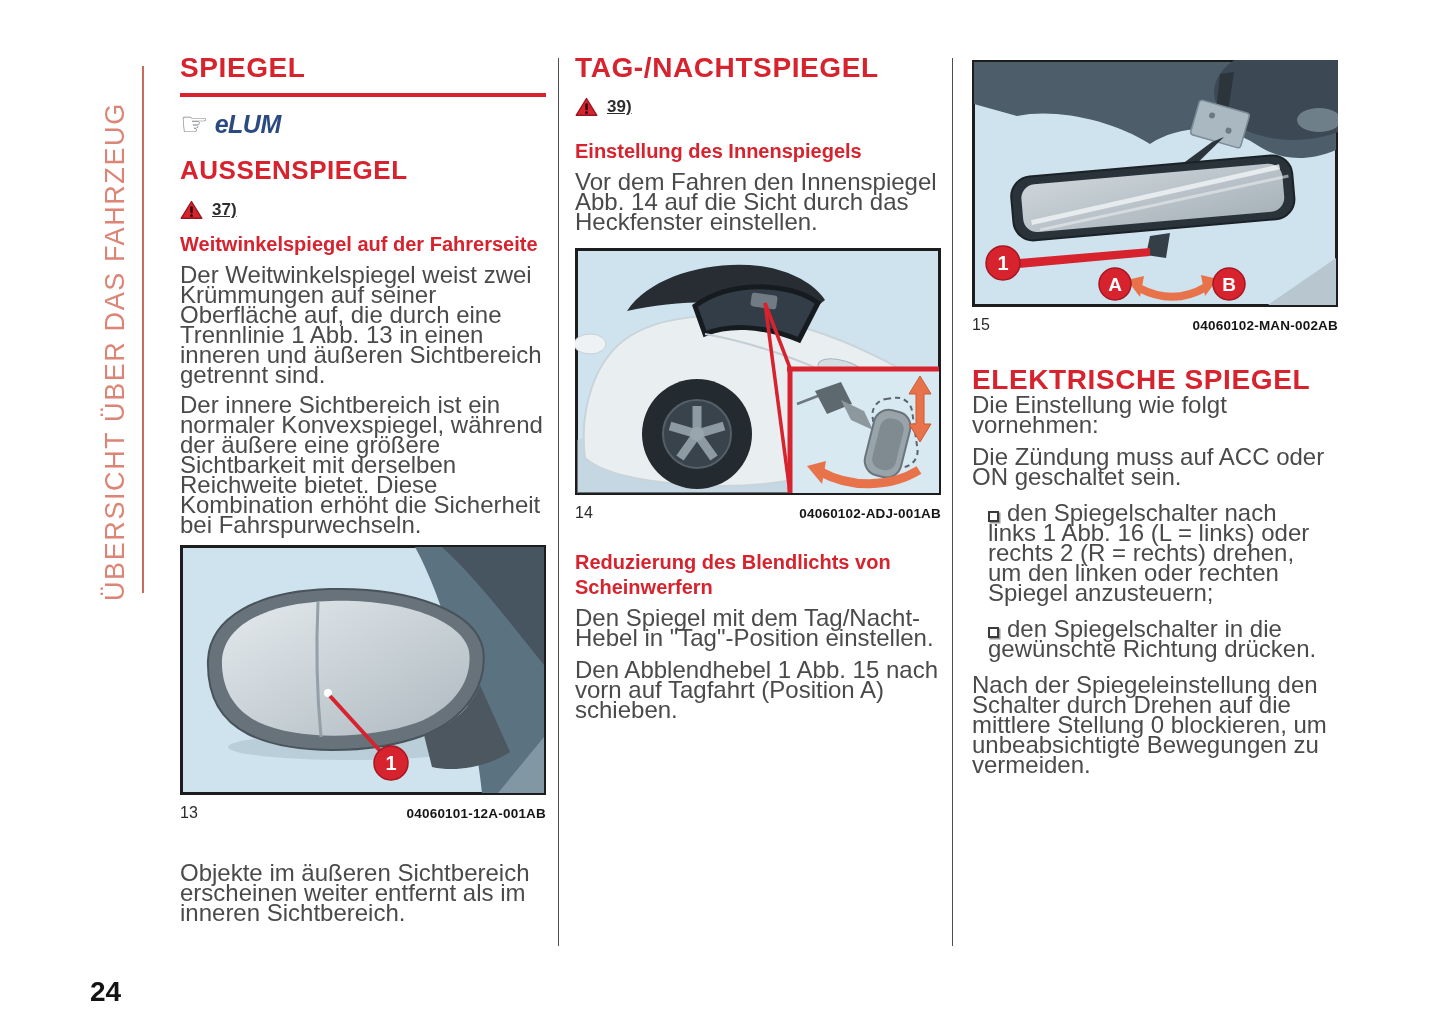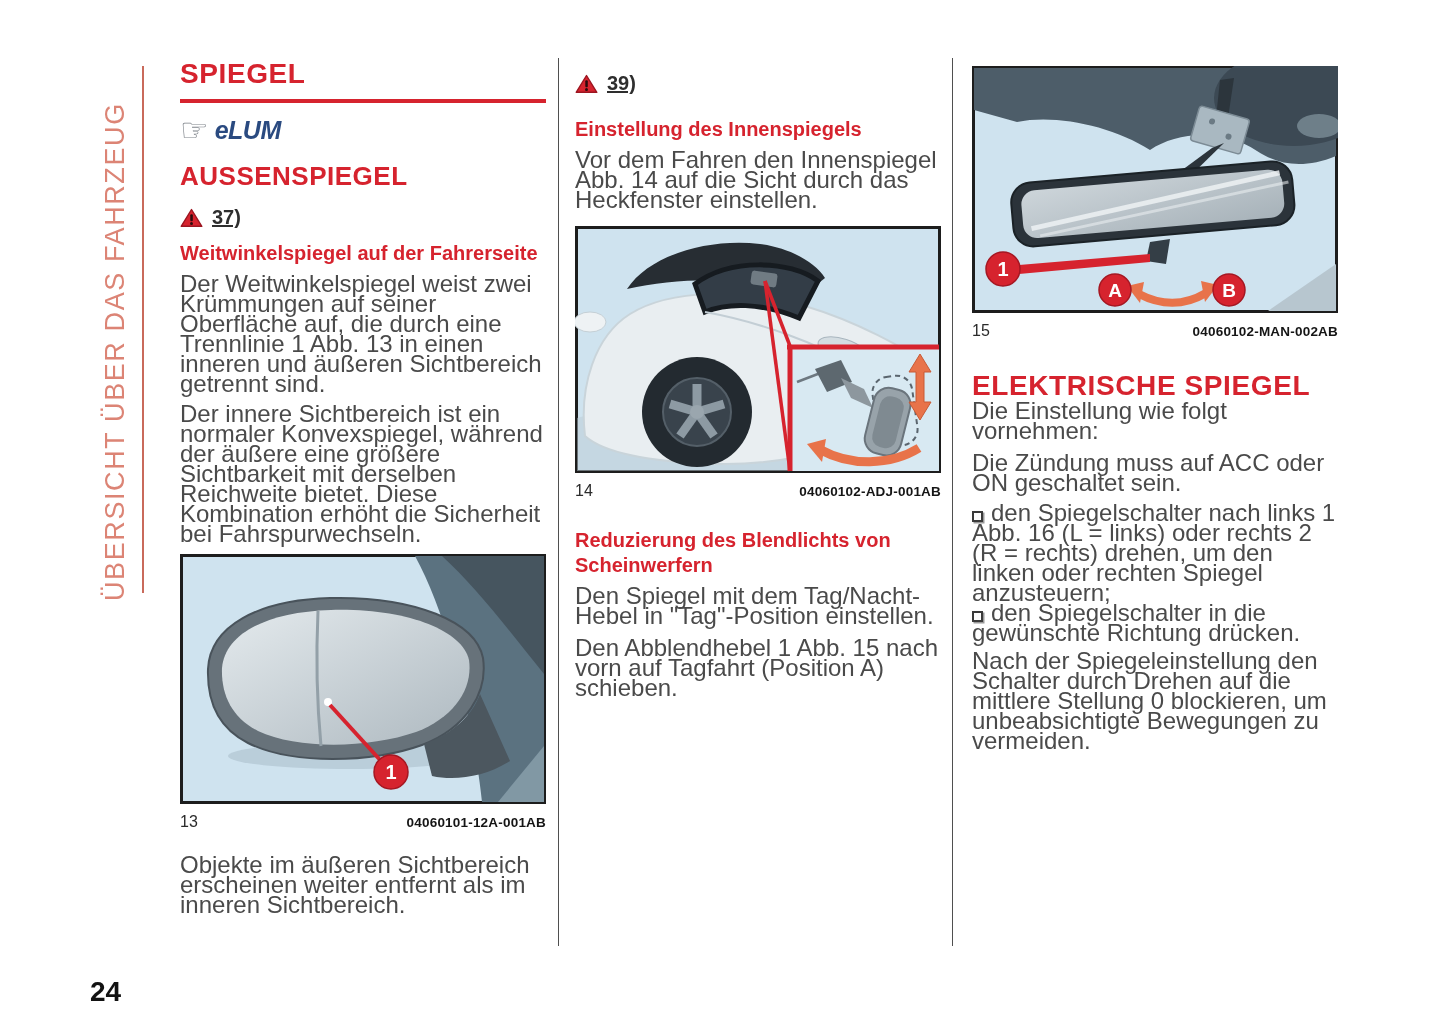--- a/index.html
+++ b/index.html
@@ -10,44 +10,44 @@
   
   .vrule { position:absolute; left:142px; top:66px; width:2px; height:527px; background:#c96a5b; }
   .vtext { position:absolute; left:100px; top:601px; transform:rotate(-90deg); transform-origin:0 0;
            white-space:nowrap; font-size:27px; letter-spacing:1.6px; color:#dc8475; }
 
   .pagenum { position:absolute; left:90px; top:976px; font-size:28px; font-weight:bold; color:#121212; }
 
   .vdiv { position:absolute; top:58px; width:1px; height:888px; background:#4f4f4f; }
   .vdiv1 { left:558px; } .vdiv2 { left:952px; }
 
-  .col { position:absolute; top:58px; width:366px; color:#4a4a4a; }
+  .col { position:absolute; top:52px; width:366px; color:#4a4a4a; }
   .col1 { left:180px; } .col2 { left:575px; } .col3 { left:972px; }
 
   .title { font-size:28px; line-height:31px; font-weight:bold; color:#d6232e; letter-spacing:0.6px; margin:0; }
   .title.ruled { border-bottom:4px solid #d6232e; padding-bottom:10px; }
   .section { font-size:26px; font-weight:bold; color:#d6232e; letter-spacing:0.5px; margin:16px 0 0; }
   .sub { font-size:20px; line-height:25px; font-weight:bold; color:#d6232e; margin:12px 0 8px; }
   .p { font-size:24px; line-height:20px; margin:0 0 10px; }
-  .mt-lg { margin-top:24px; } .mt-md { margin-top:12px; }
+  .mt-lg { margin-top:41px; } .mt-md { margin-top:12px; }
 
   .warnrow { display:flex; align-items:center; gap:9px; margin:14px 0 0; }
-  .warnref { font-size:20px; font-weight:bold; color:#2e2e2e;text-decoration:underline; }
+  .warnref { font-size:17px; font-weight:bold; color:#2e2e2e;text-decoration:underline; }
 
   .elumrow { display:flex; align-items:center; gap:6px; margin:12px 0 0; }
   .hand { font-size:32px; line-height:30px; color:#80868c; }
   .elum { font-size:25px; font-weight:bold; font-style:italic; color:#2a4a80; letter-spacing:-0.5px; }
 
   .fig { margin:8px 0 0; }
   .fig svg { display:block; }
   .figcap { display:flex; justify-content:space-between; align-items:baseline; margin:9px 0 0;gap:12px; }
   .fignum { font-size:16px; color:#2b2b2b; }
   .figcode { font-size:13.5px; font-weight:bold; color:#151515; letter-spacing:0.2px; }
 
-  .bullet { margin:0; }
+  .bullet { margin:16px; }
   .sq { display:inline-block; width:11px; height:11px; border:2.5px solid #3a3a3a; margin-right:8px;
         position:relative; top:1px; background:#fff; box-shadow:1.5px 1.5px 0 #9a9a9a; }
 </style>
 </head>
 <body>
 
 <div class="page">
 
   <div class="vrule"></div>
   <div class="vtext">ÜBERSICHT ÜBER DAS FAHRZEUG</div>
@@ -105,20 +105,21 @@
     </div>
     <div class="figcap">
       <span class="fignum">13</span>
       <span class="figcode">04060101-12A-001AB</span>
     </div>
 
     <p class="p mt-lg">Objekte im äußeren Sichtbereich erscheinen weiter entfernt als im inneren Sichtbereich.</p>
   </div>
 
   <div class="col col2">
+    <h1 class="title">TAG-/NACHTSPIEGEL</h1>
 
     <div class="warnrow">
       <svg width="23" height="20" viewBox="0 0 23 20">
         <path d="M11.5,1.5 L21.8,18.3 L1.2,18.3 Z" fill="#d6232e" stroke="#9c1520" stroke-width="1.4" stroke-linejoin="round"></path>
         <rect x="10.3" y="6.2" width="2.5" height="7" rx="1" fill="#2b0b0d"></rect>
         <circle cx="11.5" cy="15.6" r="1.5" fill="#2b0b0d"></circle>
       </svg>
       <span class="warnref">39)</span>
     </div>
 

